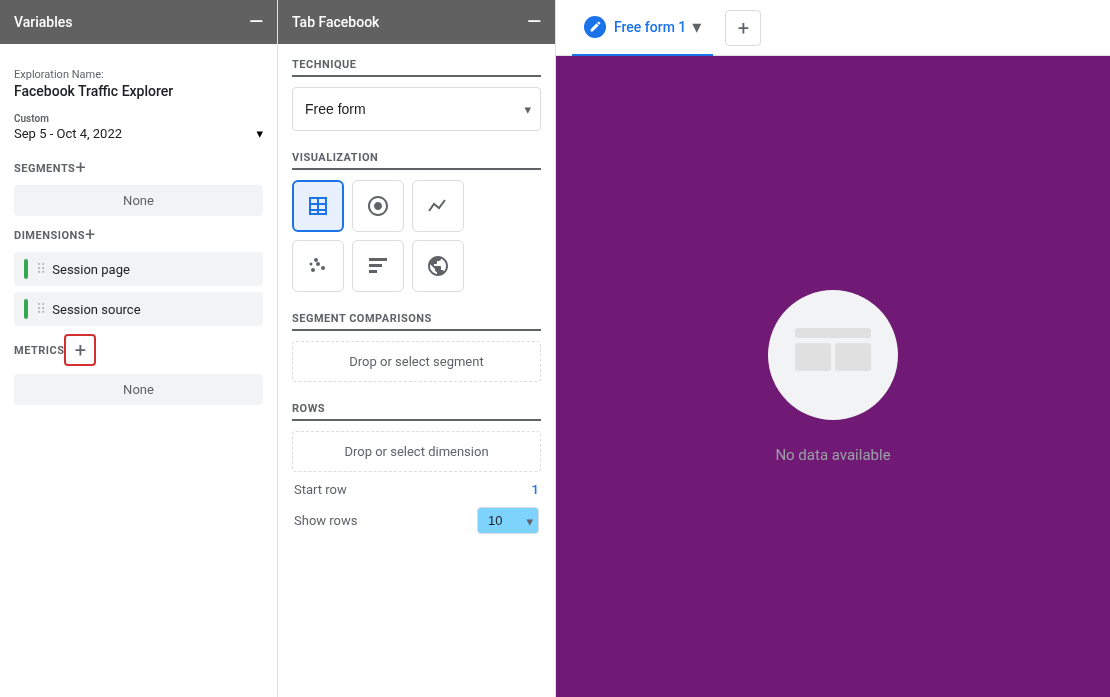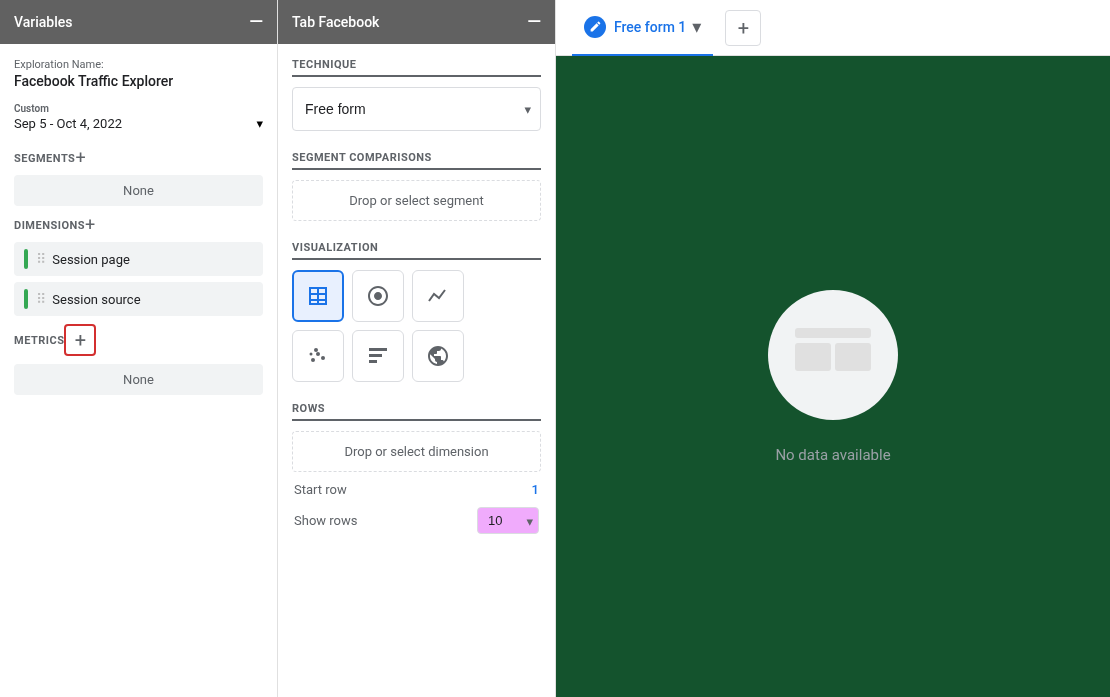--- a/index.html
+++ b/index.html
@@ -14,20 +14,21 @@
     }
 
     
     .variables-panel {
       width: 278px;
       background: #fff;
       border-right: 1px solid #e0e0e0;
       display: flex;
       flex-direction: column;
       flex-shrink: 0;
+      gap: 10px;
     }
     .panel-header {
       background: #616161;
       color: #fff;
       padding: 10px 14px;
       display: flex;
       align-items: center;
       justify-content: space-between;
       font-size: 14px;
       font-weight: 500;
@@ -255,33 +256,33 @@
     .show-rows-select {
       position: relative;
     }
     .show-rows-select select {
       padding: 5px 28px 5px 10px;
       border: 1px solid #dadce0;
       border-radius: 4px;
       font-size: 13px;
       color: #202124;
       appearance: none;
-      background: #f0abfc;
+      background: #7dd3fc;
       cursor: pointer;
     }
     .show-rows-select .select-arrow {
       right: 6px;
     }
 
     
     .main-content {
       flex: 1;
       display: flex;
       flex-direction: column;
-      background: #14532d;
+      background: #701a75;
     }
     .tab-bar {
       background: #fff;
       border-bottom: 1px solid #e0e0e0;
       display: flex;
       align-items: center;
       padding: 0 16px;
       height: 56px;
     }
     .tab-item {
@@ -428,27 +429,20 @@
           <option>Funnel exploration</option>
           <option>Segment overlap</option>
           <option>User explorer</option>
           <option>Cohort exploration</option>
         </select>
         <span class="select-arrow">▾</span>
       </div>
     </div>
 
     <div class="setting-section">
-      <div class="setting-section-title">SEGMENT COMPARISONS</div>
-      <div class="drop-zone">
-        <span>Drop or select segment</span>
-      </div>
-    </div>
-
-    <div class="setting-section">
       <div class="setting-section-title">VISUALIZATION</div>
       <div class="viz-grid">
 
         <div class="viz-btn active">
           <svg viewBox="0 0 24 24" width="24" height="24" fill="currentColor">
               <path d="M3 3h18v18H3V3zm2 2v4h6V5H5zm8 0v4h6V5h-6zM5 11v4h6v-4H5zm8 0v4h6v-4h-6zM5 17v2h6v-2H5zm8 0v2h6v-2h-6z"></path>
             </svg>
         </div>
 
         <div class="viz-btn">
@@ -479,20 +473,27 @@
               <rect x="3" y="10" width="13" height="3"></rect>
               <rect x="3" y="16" width="8" height="3"></rect>
             </svg>
         </div>
 
         <div class="viz-btn">
           <svg viewBox="0 0 24 24" width="24" height="24" fill="currentColor">
               <path d="M12 2C6.48 2 2 6.48 2 12s4.48 10 10 10 10-4.48 10-10S17.52 2 12 2zm-1 17.93c-3.94-.49-7-3.85-7-7.93 0-.62.08-1.21.21-1.79L9 15v1c0 1.1.9 2 2 2v1.93zm6.9-2.54c-.26-.81-1-1.39-1.9-1.39h-1v-3c0-.55-.45-1-1-1H8v-2h2c.55 0 1-.45 1-1V7h2c1.1 0 2-.9 2-2v-.41c2.93 1.18 5 4.06 5 7.41 0 2.08-.8 3.97-2.1 5.39z"></path>
             </svg>
         </div>
+      </div>
+    </div>
+
+    <div class="setting-section">
+      <div class="setting-section-title">SEGMENT COMPARISONS</div>
+      <div class="drop-zone">
+        <span>Drop or select segment</span>
       </div>
     </div>
 
     <div class="rows-section">
       <div class="setting-section-title">ROWS</div>
       <div class="drop-zone">
         <span>Drop or select dimension</span>
       </div>
       <div class="start-row-row">
         <span class="start-row-label">Start row</span>

